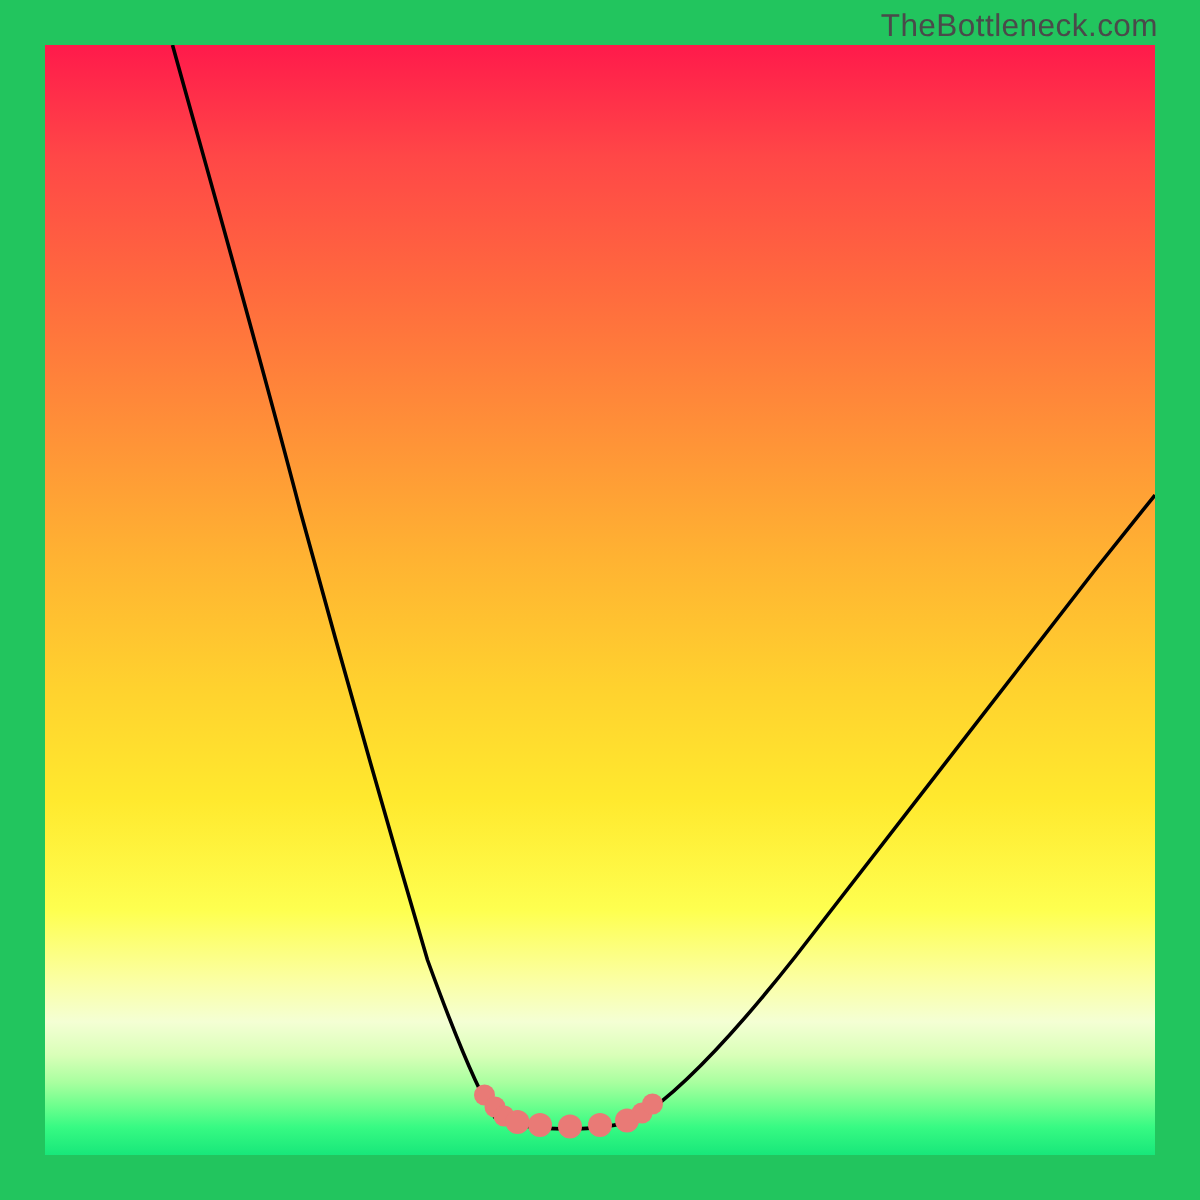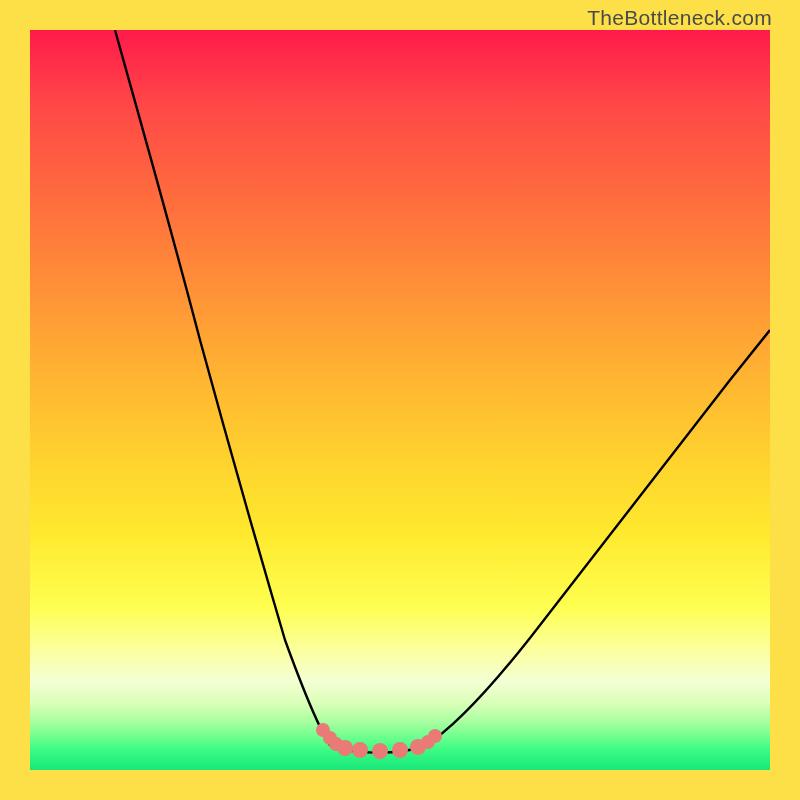--- a/index.html
+++ b/index.html
@@ -10,21 +10,21 @@
     overflow: hidden;
     background: #000;
     font-family: Arial, Helvetica, sans-serif;
   }
   .frame {
     position: absolute;
     top: 0;
     left: 0;
     width: 800px;
     height: 800px;
-    background: #fde047;
+    background: #22c55e;
   }
   .plot {
     position: absolute;
     top: 30px;
     left: 30px;
     width: 740px;
     height: 740px;
     overflow: hidden;
   }
   .gradient {

